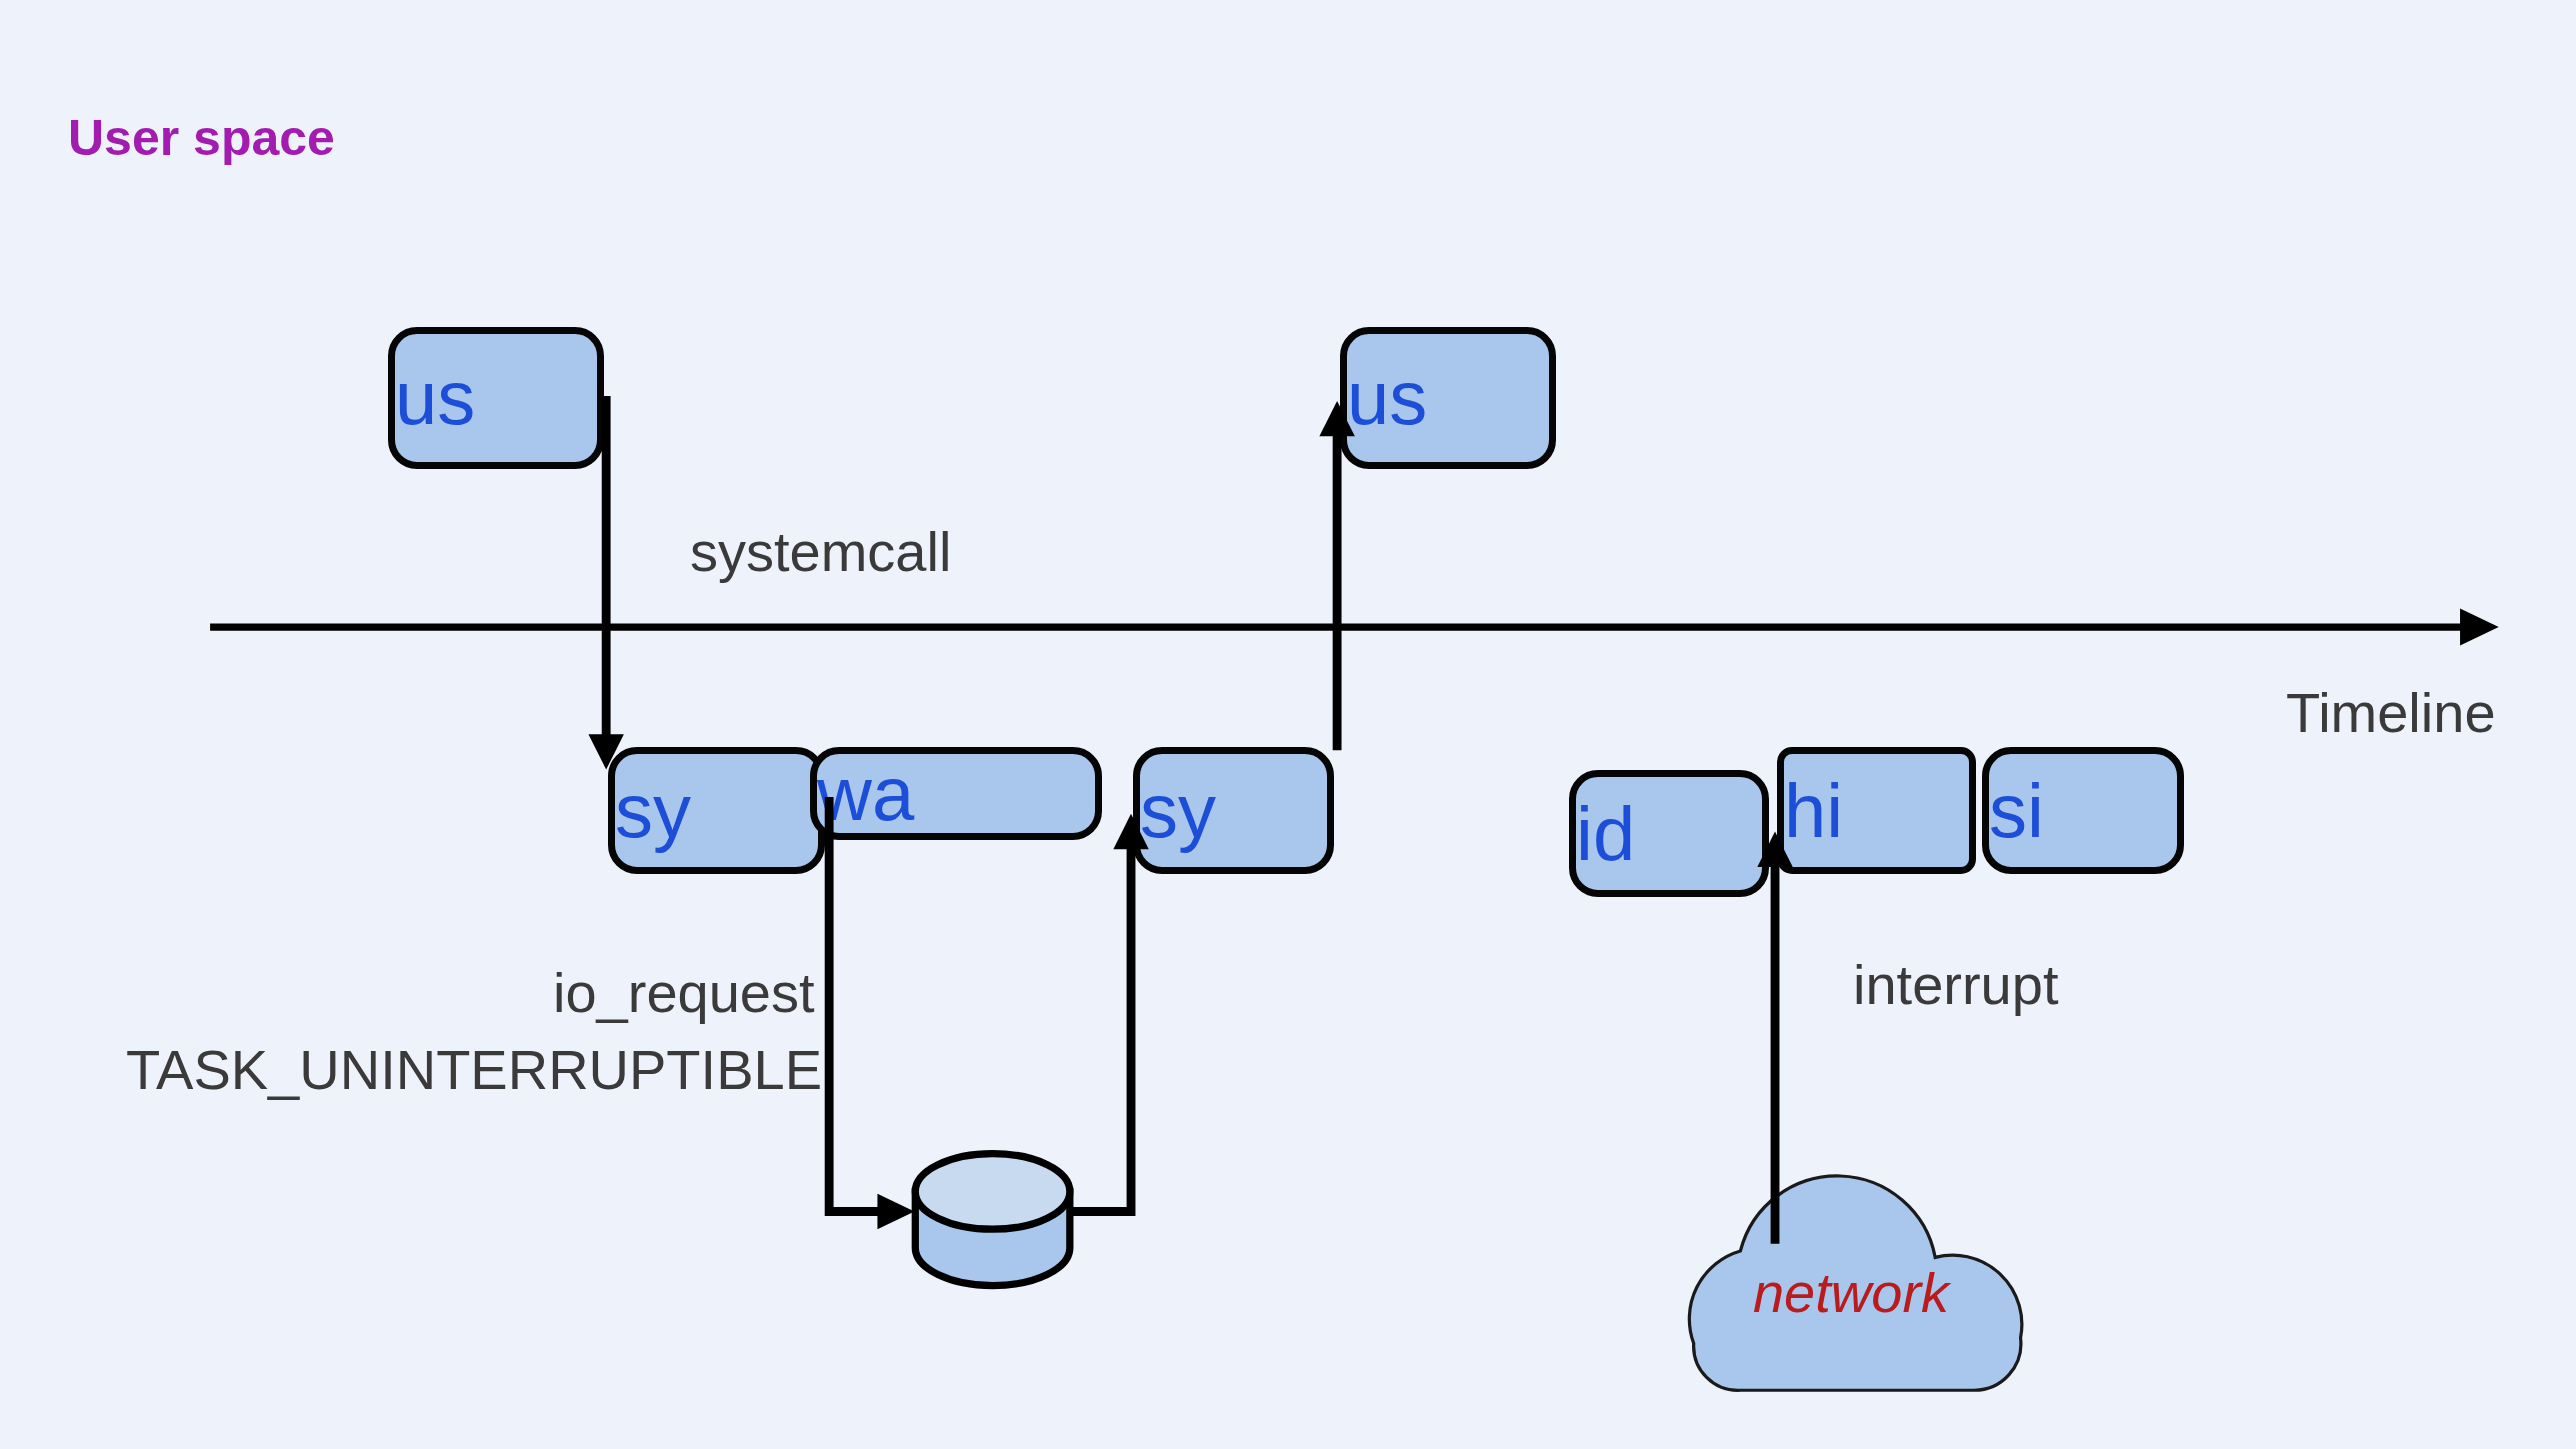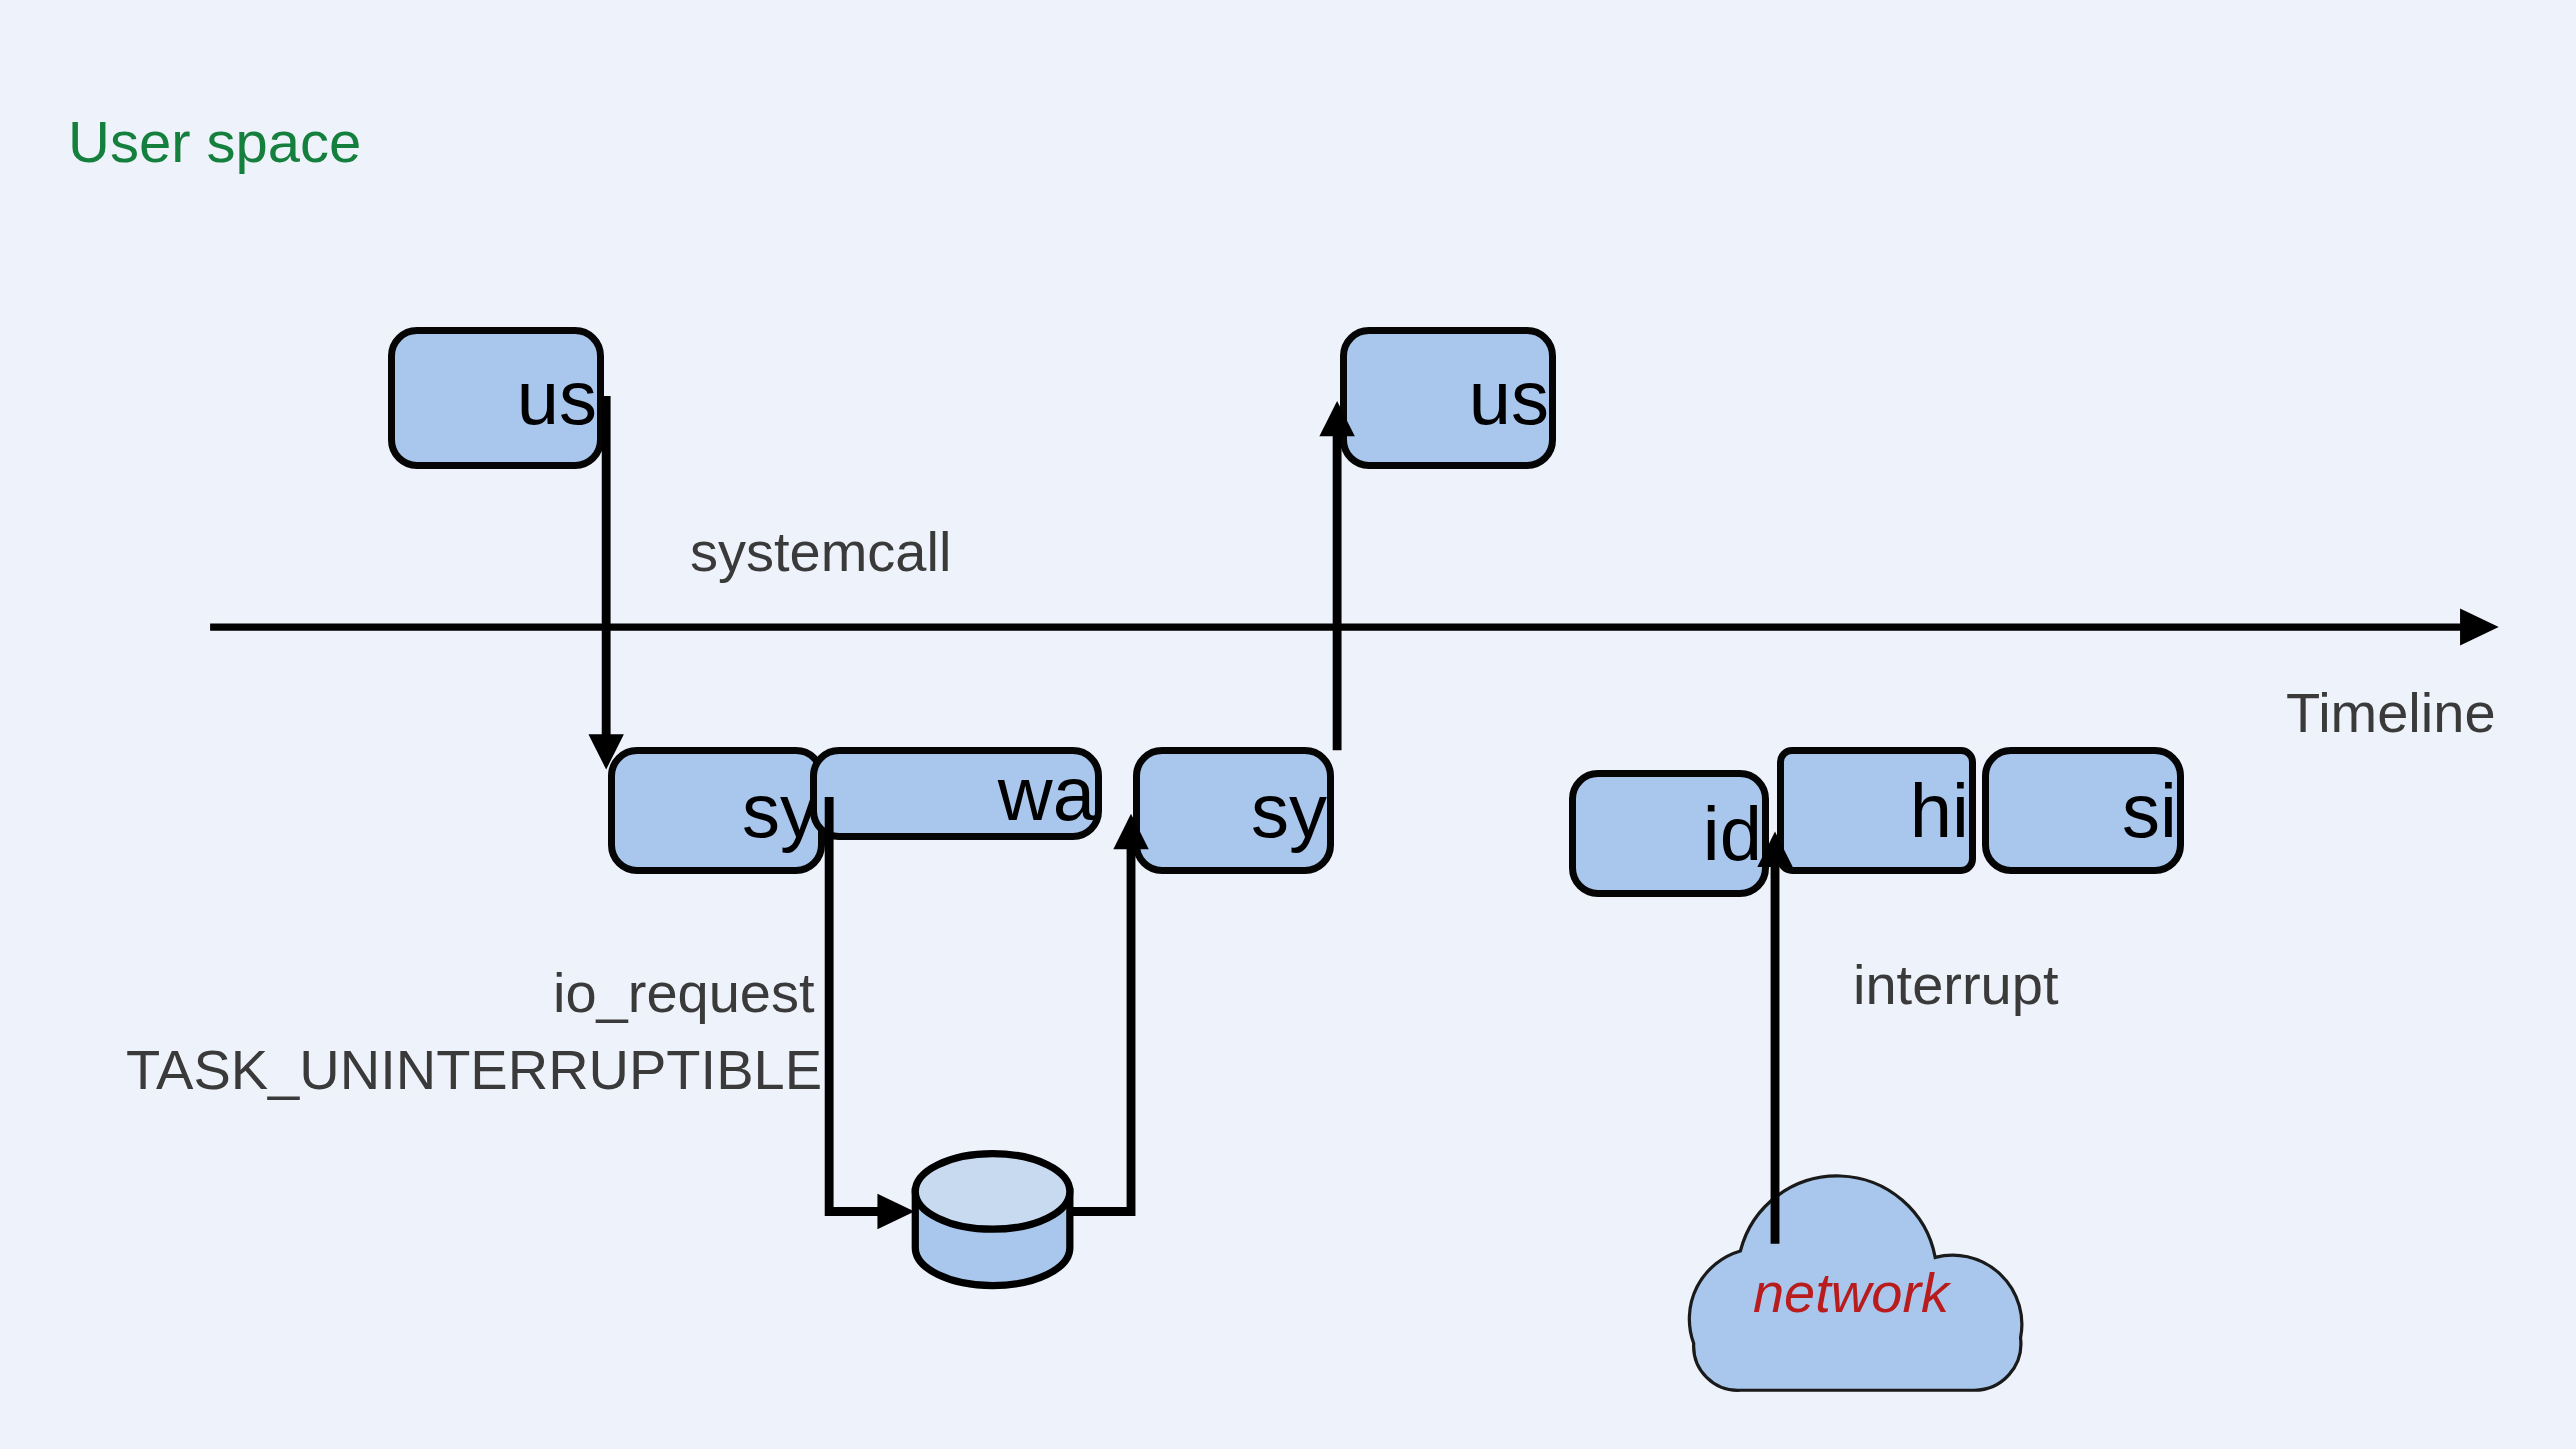--- a/index.html
+++ b/index.html
@@ -22,32 +22,32 @@
   }
 
   .node-box {
     position: absolute;
     box-sizing: border-box;
     background: #a9c6ec;
     border: 7.2px solid #050505;
     border-radius: 29px;
     display: flex;
     align-items: center;
-    justify-content: flex-end;
+    justify-content: flex-start;
     font-size: 76px;
-    color: #000000;
+    color: #1d4ed8;
     z-index: 1;
     line-height: 1;
   }
 
   .region-title {
     position: absolute;
-    font-size: 58px;
-    font-weight: normal;
-    color: #15803d;
+    font-size: 50px;
+    font-weight: bold;
+    color: #a21caf;
     line-height: 1;
     z-index: 3;
     white-space: nowrap;
   }
 
   .edge-label {
     position: absolute;
     font-size: 56px;
     color: #3a3a3a;
     line-height: 1;

